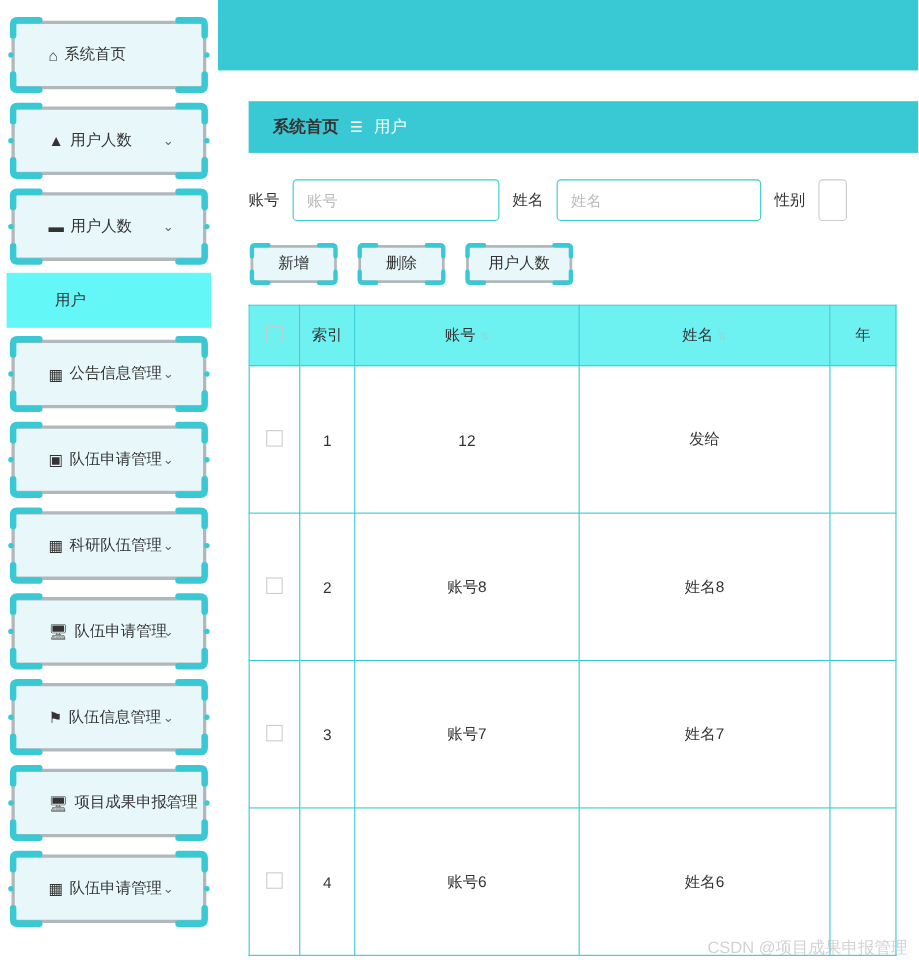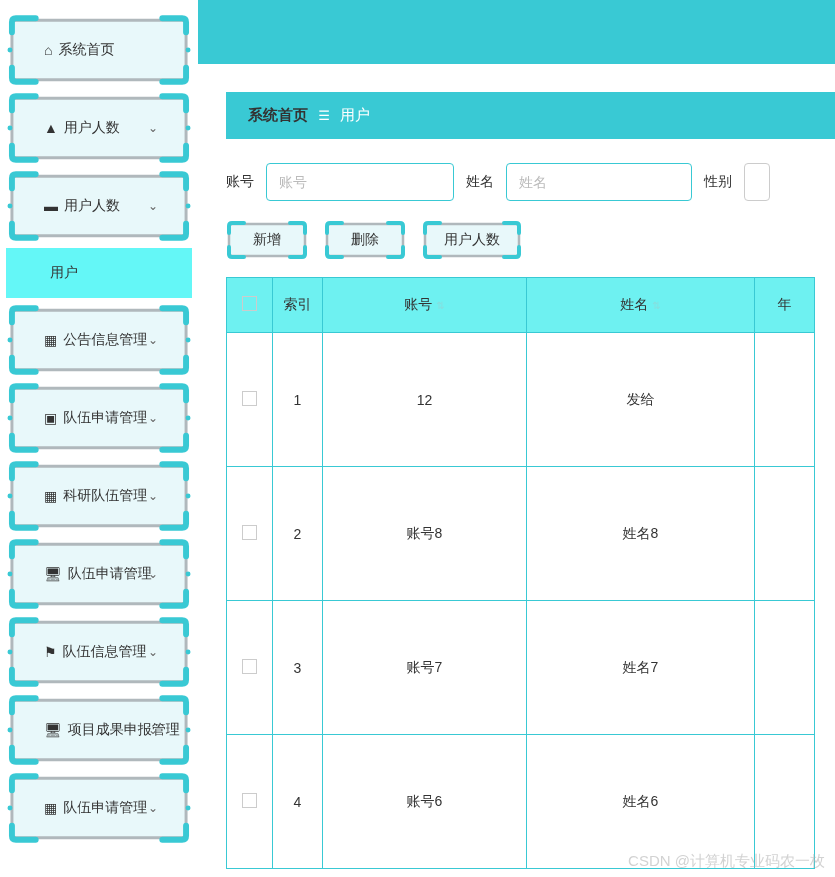--- a/index.html
+++ b/index.html
@@ -251,13 +251,13 @@
     <td>账号6</td>
     <td>姓名6</td>
     <td></td>
             </tr>
           </tbody>
       </table>
     </div>
   </div>
 </div>
 
-<div class="watermark">CSDN @计算机专业码农一枚</div>
+<div class="watermark">CSDN @项目成果申报管理</div>
 
 </body></html>

